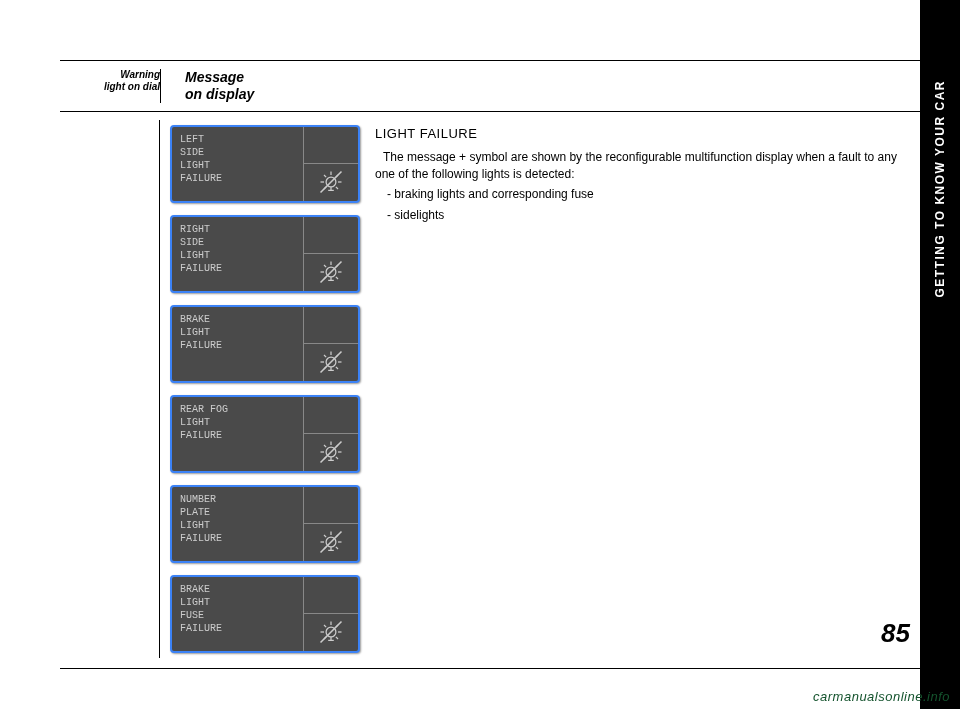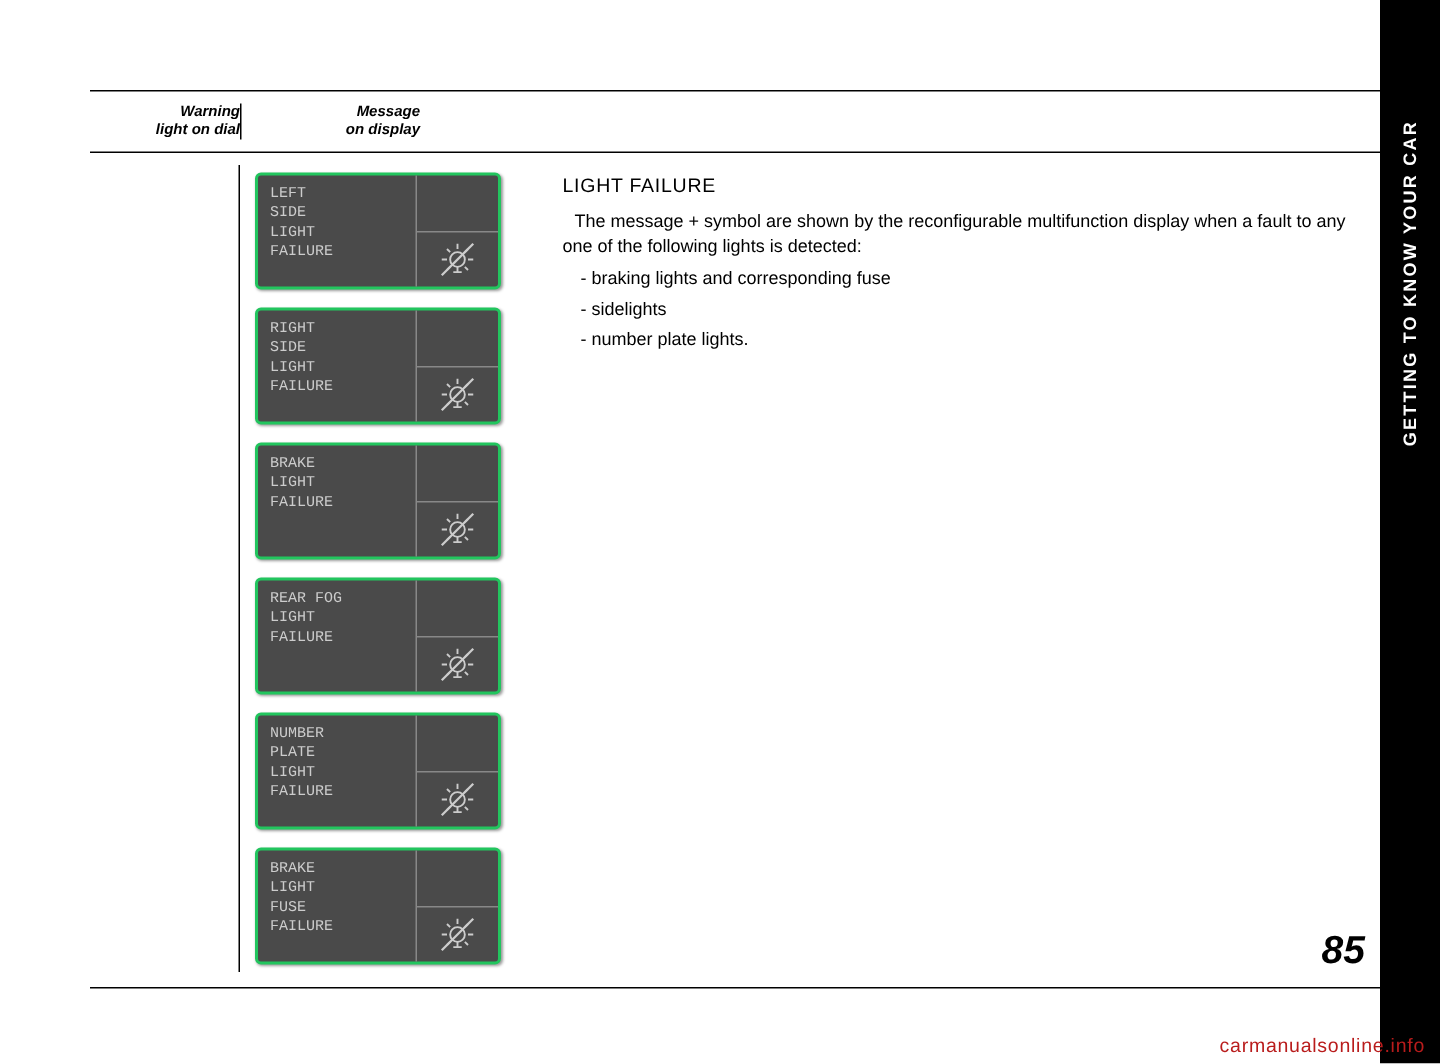--- a/index.html
+++ b/index.html
@@ -57,27 +57,27 @@
   .header-col1 {
     width: 100px;
     font-size: 10px;
     font-weight: bold;
     font-style: italic;
     text-align: right;
     line-height: 1.2;
   }
   .header-col2 {
     width: 120px;
-    font-size: 10px;
+    font-size: 14px;
     font-weight: bold;
     font-style: italic;
-    text-align: right;
+    text-align: left;
     line-height: 1.2;
     border-left: 1.5px solid #000;
-    padding-left: 10px;
+    padding-left: 24px;
   }
   .content-row {
     display: flex;
     border-bottom: 1.5px solid #000;
     padding-bottom: 10px;
   }
   .col1 {
     width: 100px;
     border-right: 1.5px solid #000;
   }
@@ -96,24 +96,24 @@
   }
   .col3 h3 {
     font-size: 13px;
     font-weight: normal;
     margin-bottom: 6px;
     letter-spacing: 0.5px;
   }
   .col3 p { margin-bottom: 4px; text-indent: 8px; }
   .col3 .bullet { text-indent: 0; padding-left: 12px; }
   .display-box {
-    width: 164px;
+    width: 190px;
     height: 78px;
     background: #4a4a4a;
-    border: 2px solid #22c55e;
+    border: 2px solid #3b82f6;
     border-radius: 4px;
     display: flex;
     position: relative;
     box-shadow: 1px 1px 2px rgba(0,0,0,0.4);
   }
   .display-left {
     flex: 1;
     padding: 6px 8px;
     color: #ccc;
     font-family: "Courier New", monospace;
@@ -138,23 +138,24 @@
     justify-content: center;
   }
   .bulb-icon {
     width: 28px; height: 28px;
   }
   .watermark {
     position: absolute;
     right: 10px;
     bottom: 5px;
     font-size: 13px;
-    color: #b91c1c;
+    color: #14532d;
     font-family: Arial, sans-serif;
     letter-spacing: 0.5px;
+    font-style: italic;
   }
 </style>
 </head>
 <body>
 
 <div class="page">
 
   <div class="side-tab">
     <div class="side-tab-text">GETTING TO KNOW YOUR CAR</div>
   </div>
@@ -333,20 +334,19 @@
         </div>
       </div>
 
     </div>
 
     <div class="col3">
       <h3>LIGHT FAILURE</h3>
       <p>The message + symbol are shown by the reconfigurable multifunction display when a fault to any one of the following lights is detected:</p>
       <p class="bullet">- braking lights and corresponding fuse</p>
       <p class="bullet">- sidelights</p>
-      <p class="bullet">- number plate lights.</p>
       <br>
     </div>
   </div>
 
 </div>
 
 <div class="watermark">carmanualsonline.info</div>
 
 </body></html>

